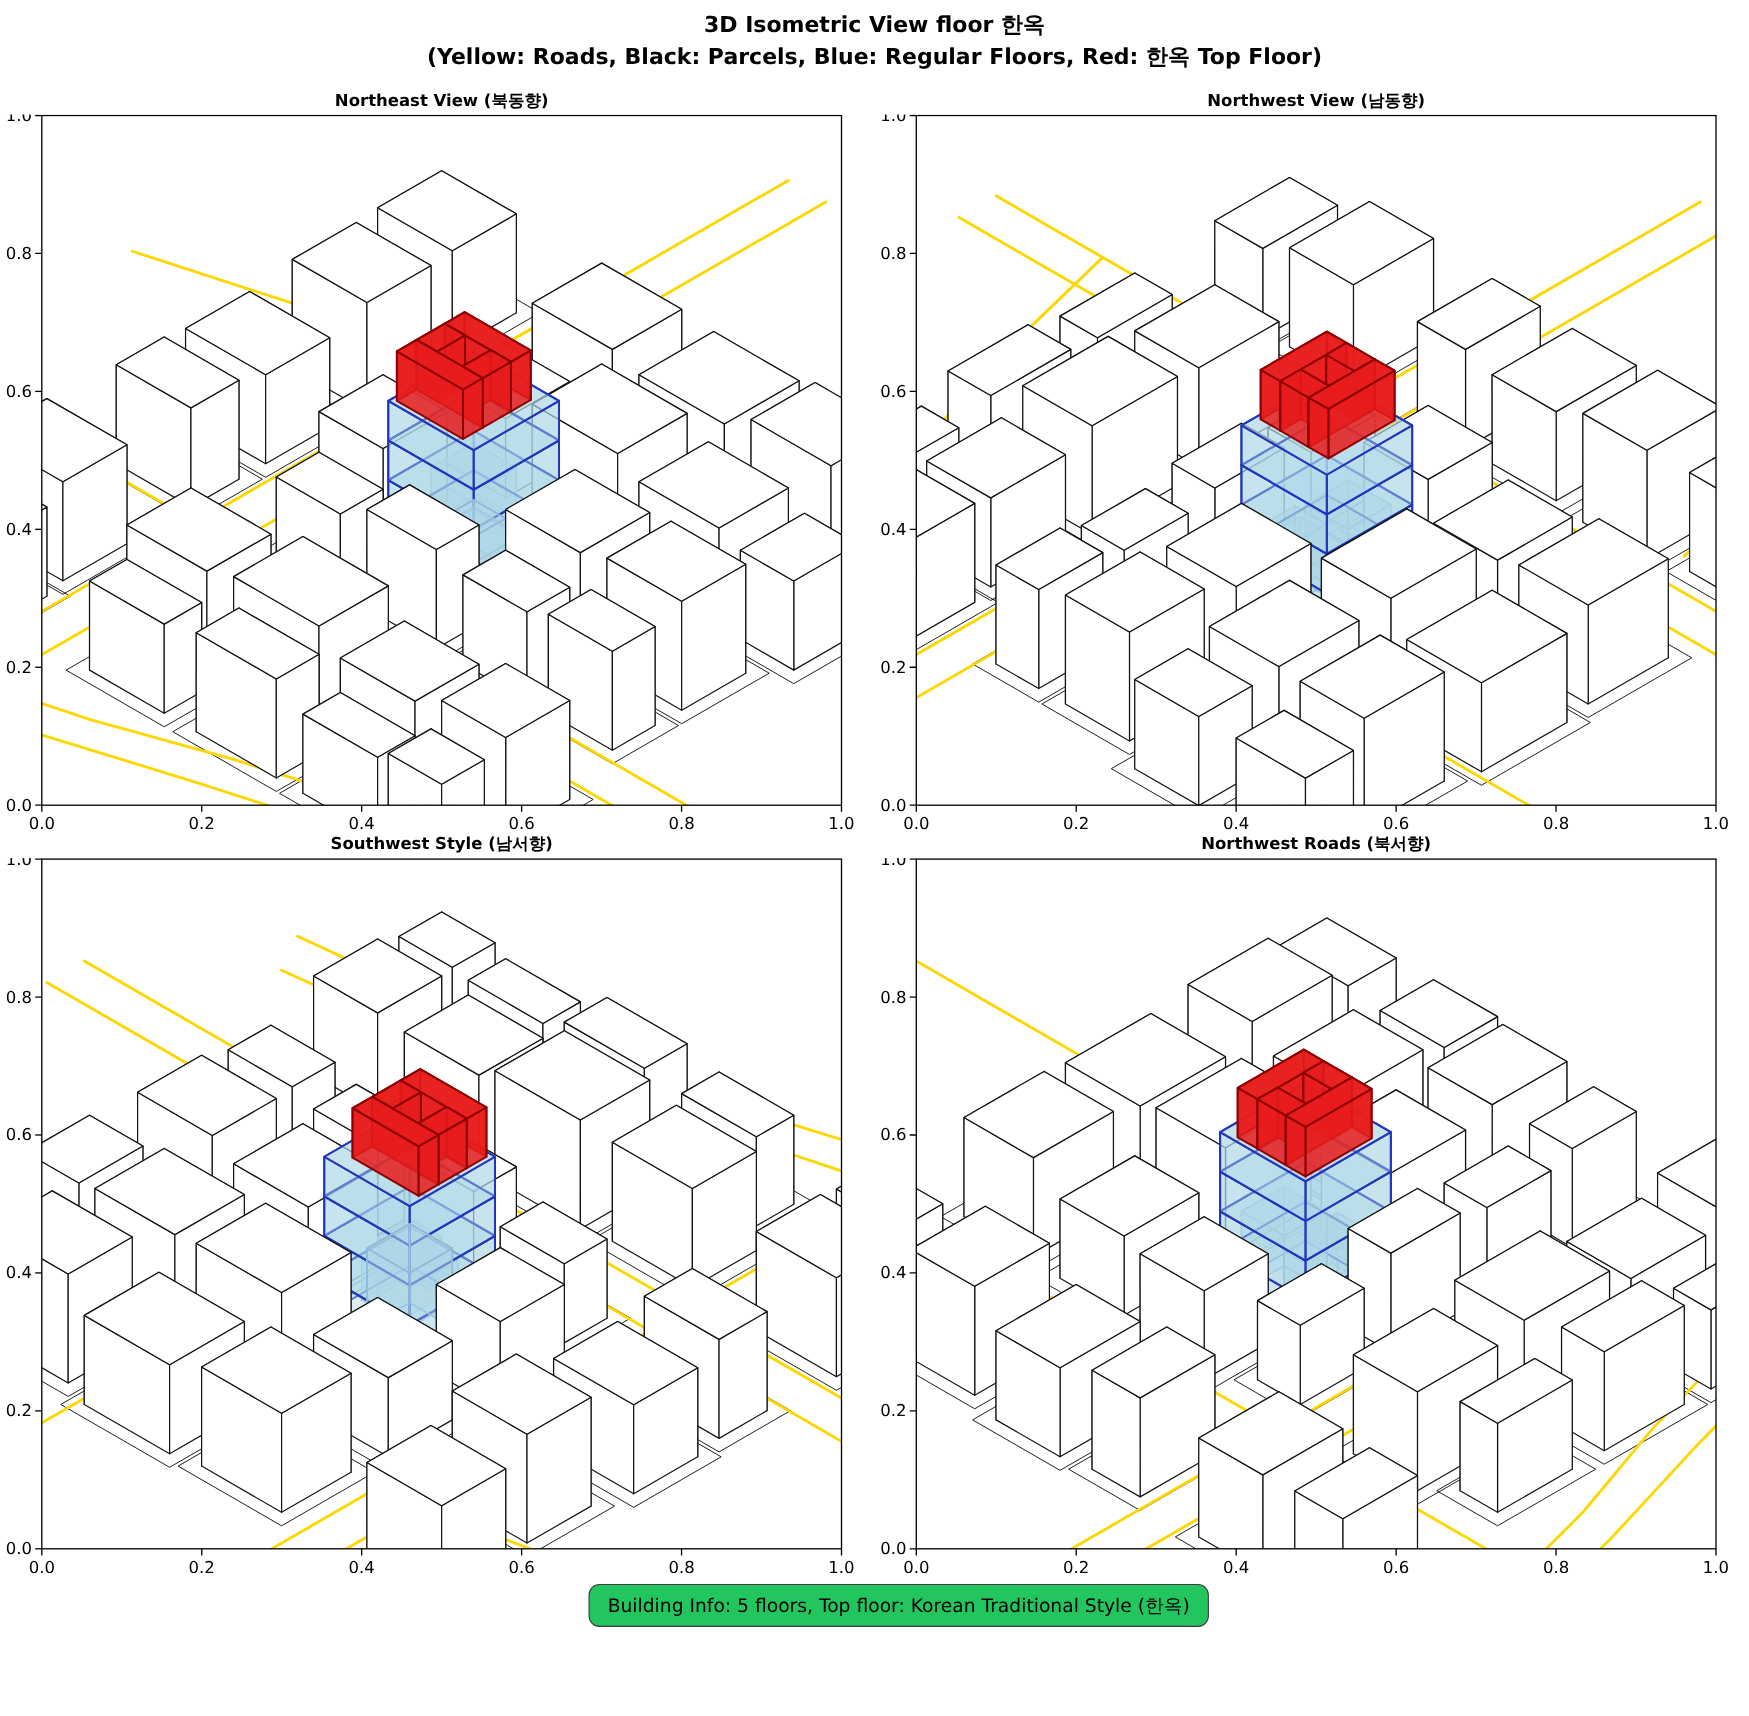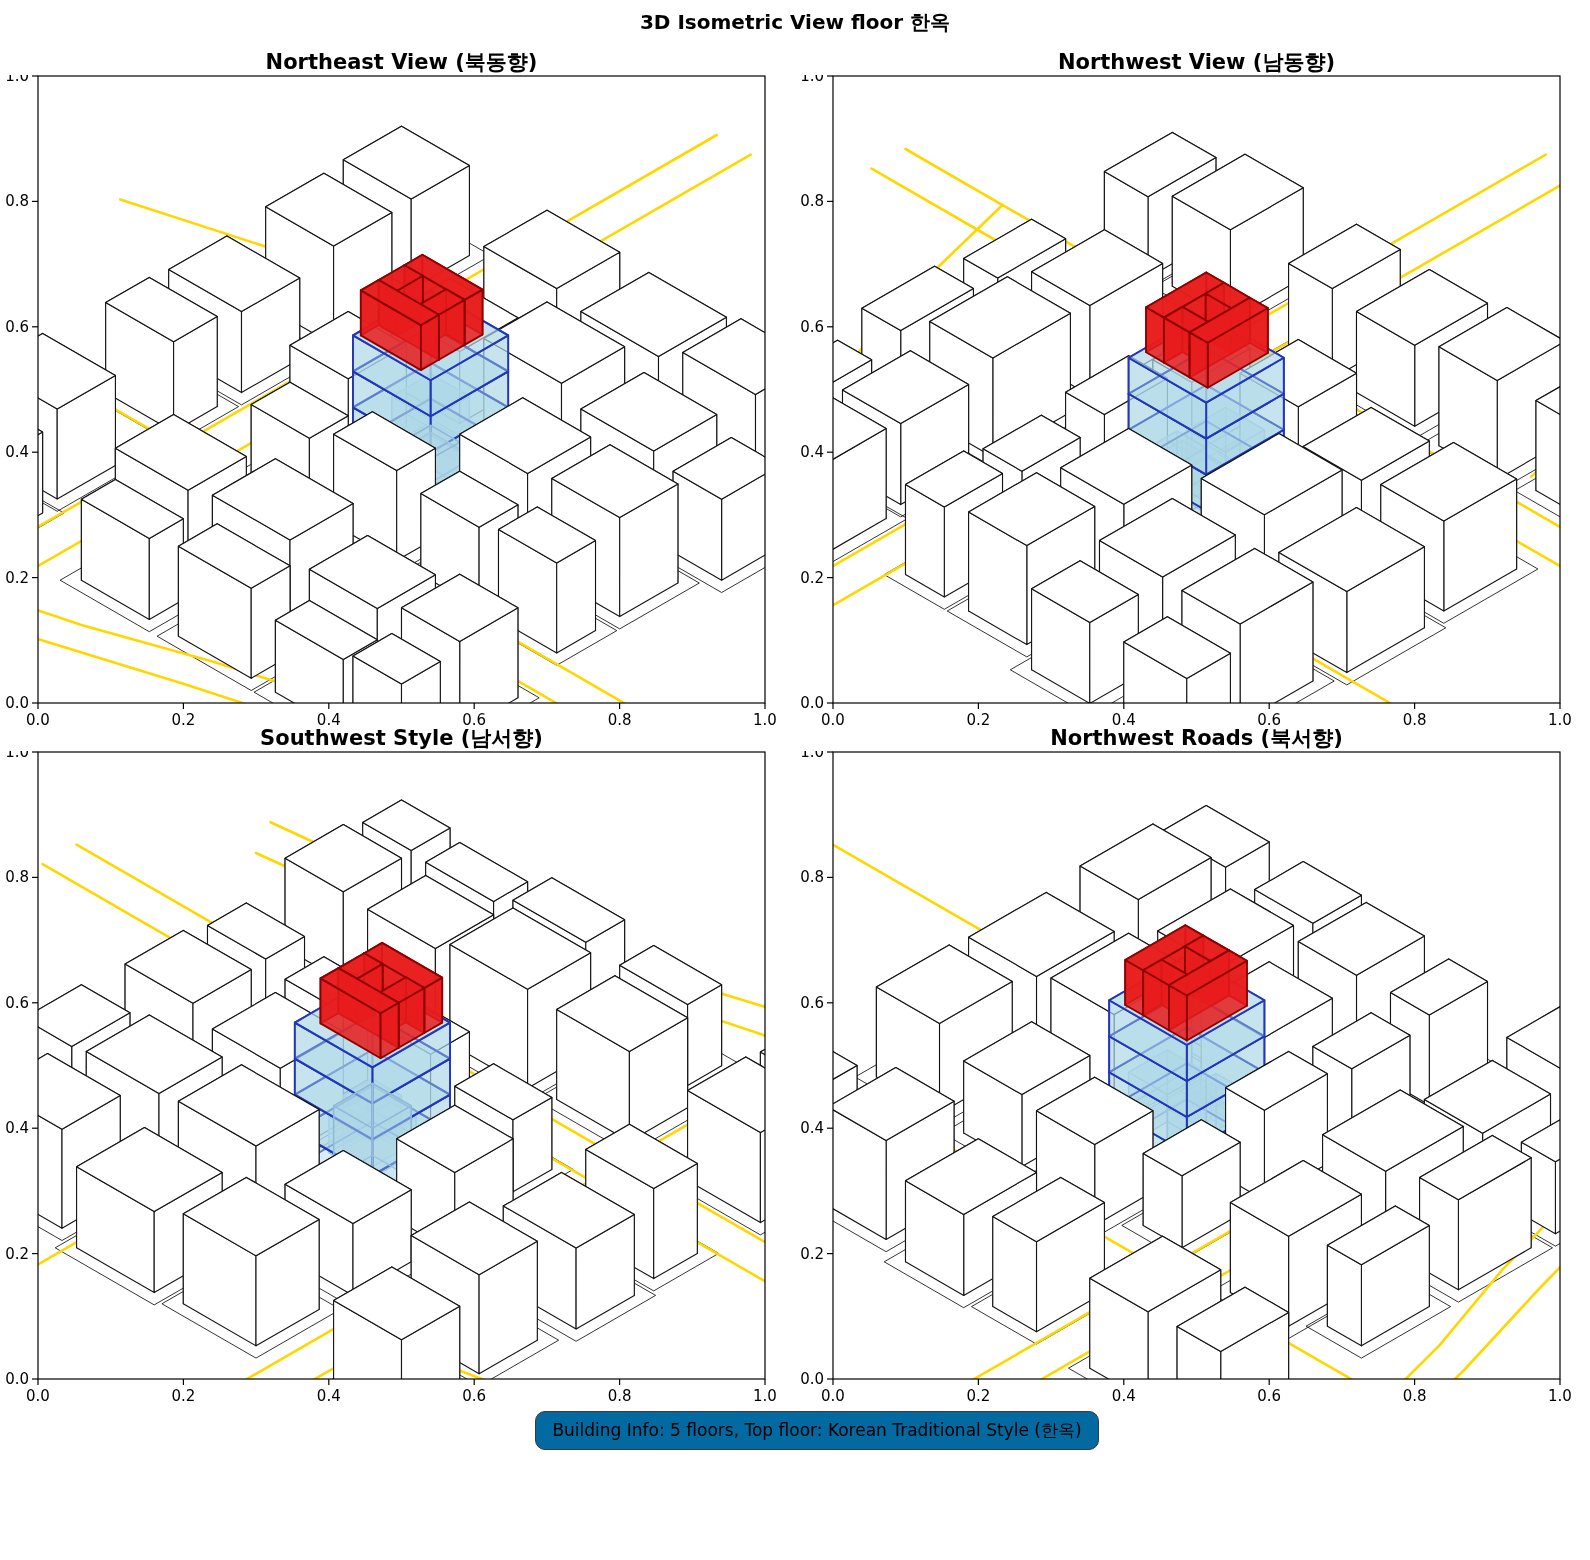--- a/index.html
+++ b/index.html
@@ -1,31 +1,32 @@
 <!DOCTYPE html>
 <html><head>
 <meta charset="utf-8">
 <style>
   html,body{margin:0;padding:0;background:#ffffff;}
   body{width:1590px;font-family:"DejaVu Sans","Liberation Sans",sans-serif;color:#000;}
   .suptitle{ text-align:center; margin-top:8px; margin-bottom:12px; }
   .suptitle div{ font-size:20px; font-weight:bold; line-height:1.45; }
   .grid{ display:grid; grid-template-columns:795px 795px; }
   .panel{ width:795px; }
-  .ptitle{ width:727px; margin-left:38px; text-align:center; font-size:21px; font-weight:bold; height:26px; line-height:26px; }
+  .ptitle{ width:727px; margin-left:38px; text-align:center; font-size:15px; font-weight:bold; height:26px; line-height:26px; }
   svg.canvas{ display:block; width:795px; height:650px; }
   svg text{ font-family:"DejaVu Sans","Liberation Sans",sans-serif; font-size:15px; fill:#000; }
   .footer{ text-align:center; margin-top:10px; padding-bottom:14px; }
   .infobox{ display:inline-block; font-size:17px; padding:7px 16px; border-radius:10px; border:1.5px solid #3a3a3a; }
 </style>
 </head>
 <body>
 
 <div class="suptitle">
   <div>3D Isometric View floor 한옥</div>
+  <div>(Yellow: Roads, Black: Parcels, Blue: Regular Floors, Red: 한옥 Top Floor)</div>
 </div>
 
 <div class="grid">
   <div class="panel">
     <div class="ptitle">Northeast View (북동향)</div>
     <svg class="canvas" viewBox="0 0 795 650">
         <defs>
           <clipPath id="clip0">
             <rect x="38" y="1" width="727" height="627"></rect>
           </clipPath>
@@ -1118,14 +1119,14 @@
         <text x="29" y="131.39999999999998" text-anchor="end">0.8</text>
         <line x1="765" y1="628" x2="765" y2="634" stroke="#000000" stroke-width="1.2"></line>
         <text x="765" y="650" text-anchor="middle">1.0</text>
         <line x1="32" y1="1" x2="38" y2="1" stroke="#000000" stroke-width="1.2"></line>
         <text x="29" y="6" text-anchor="end">1.0</text>
       </svg>
   </div>
 </div>
 
 <div class="footer">
-  <span class="infobox" style="background: #0369a1; border-color: rgb(58, 58, 58); margin-left: 44px;">Building Info: 5 floors, Top floor: Korean Traditional Style (한옥)</span>
+  <span class="infobox" style="background: #22c55e; border-color: rgb(58, 58, 58); margin-left: 44px;">Building Info: 5 floors, Top floor: Korean Traditional Style (한옥)</span>
 </div>
 
 </body></html>

